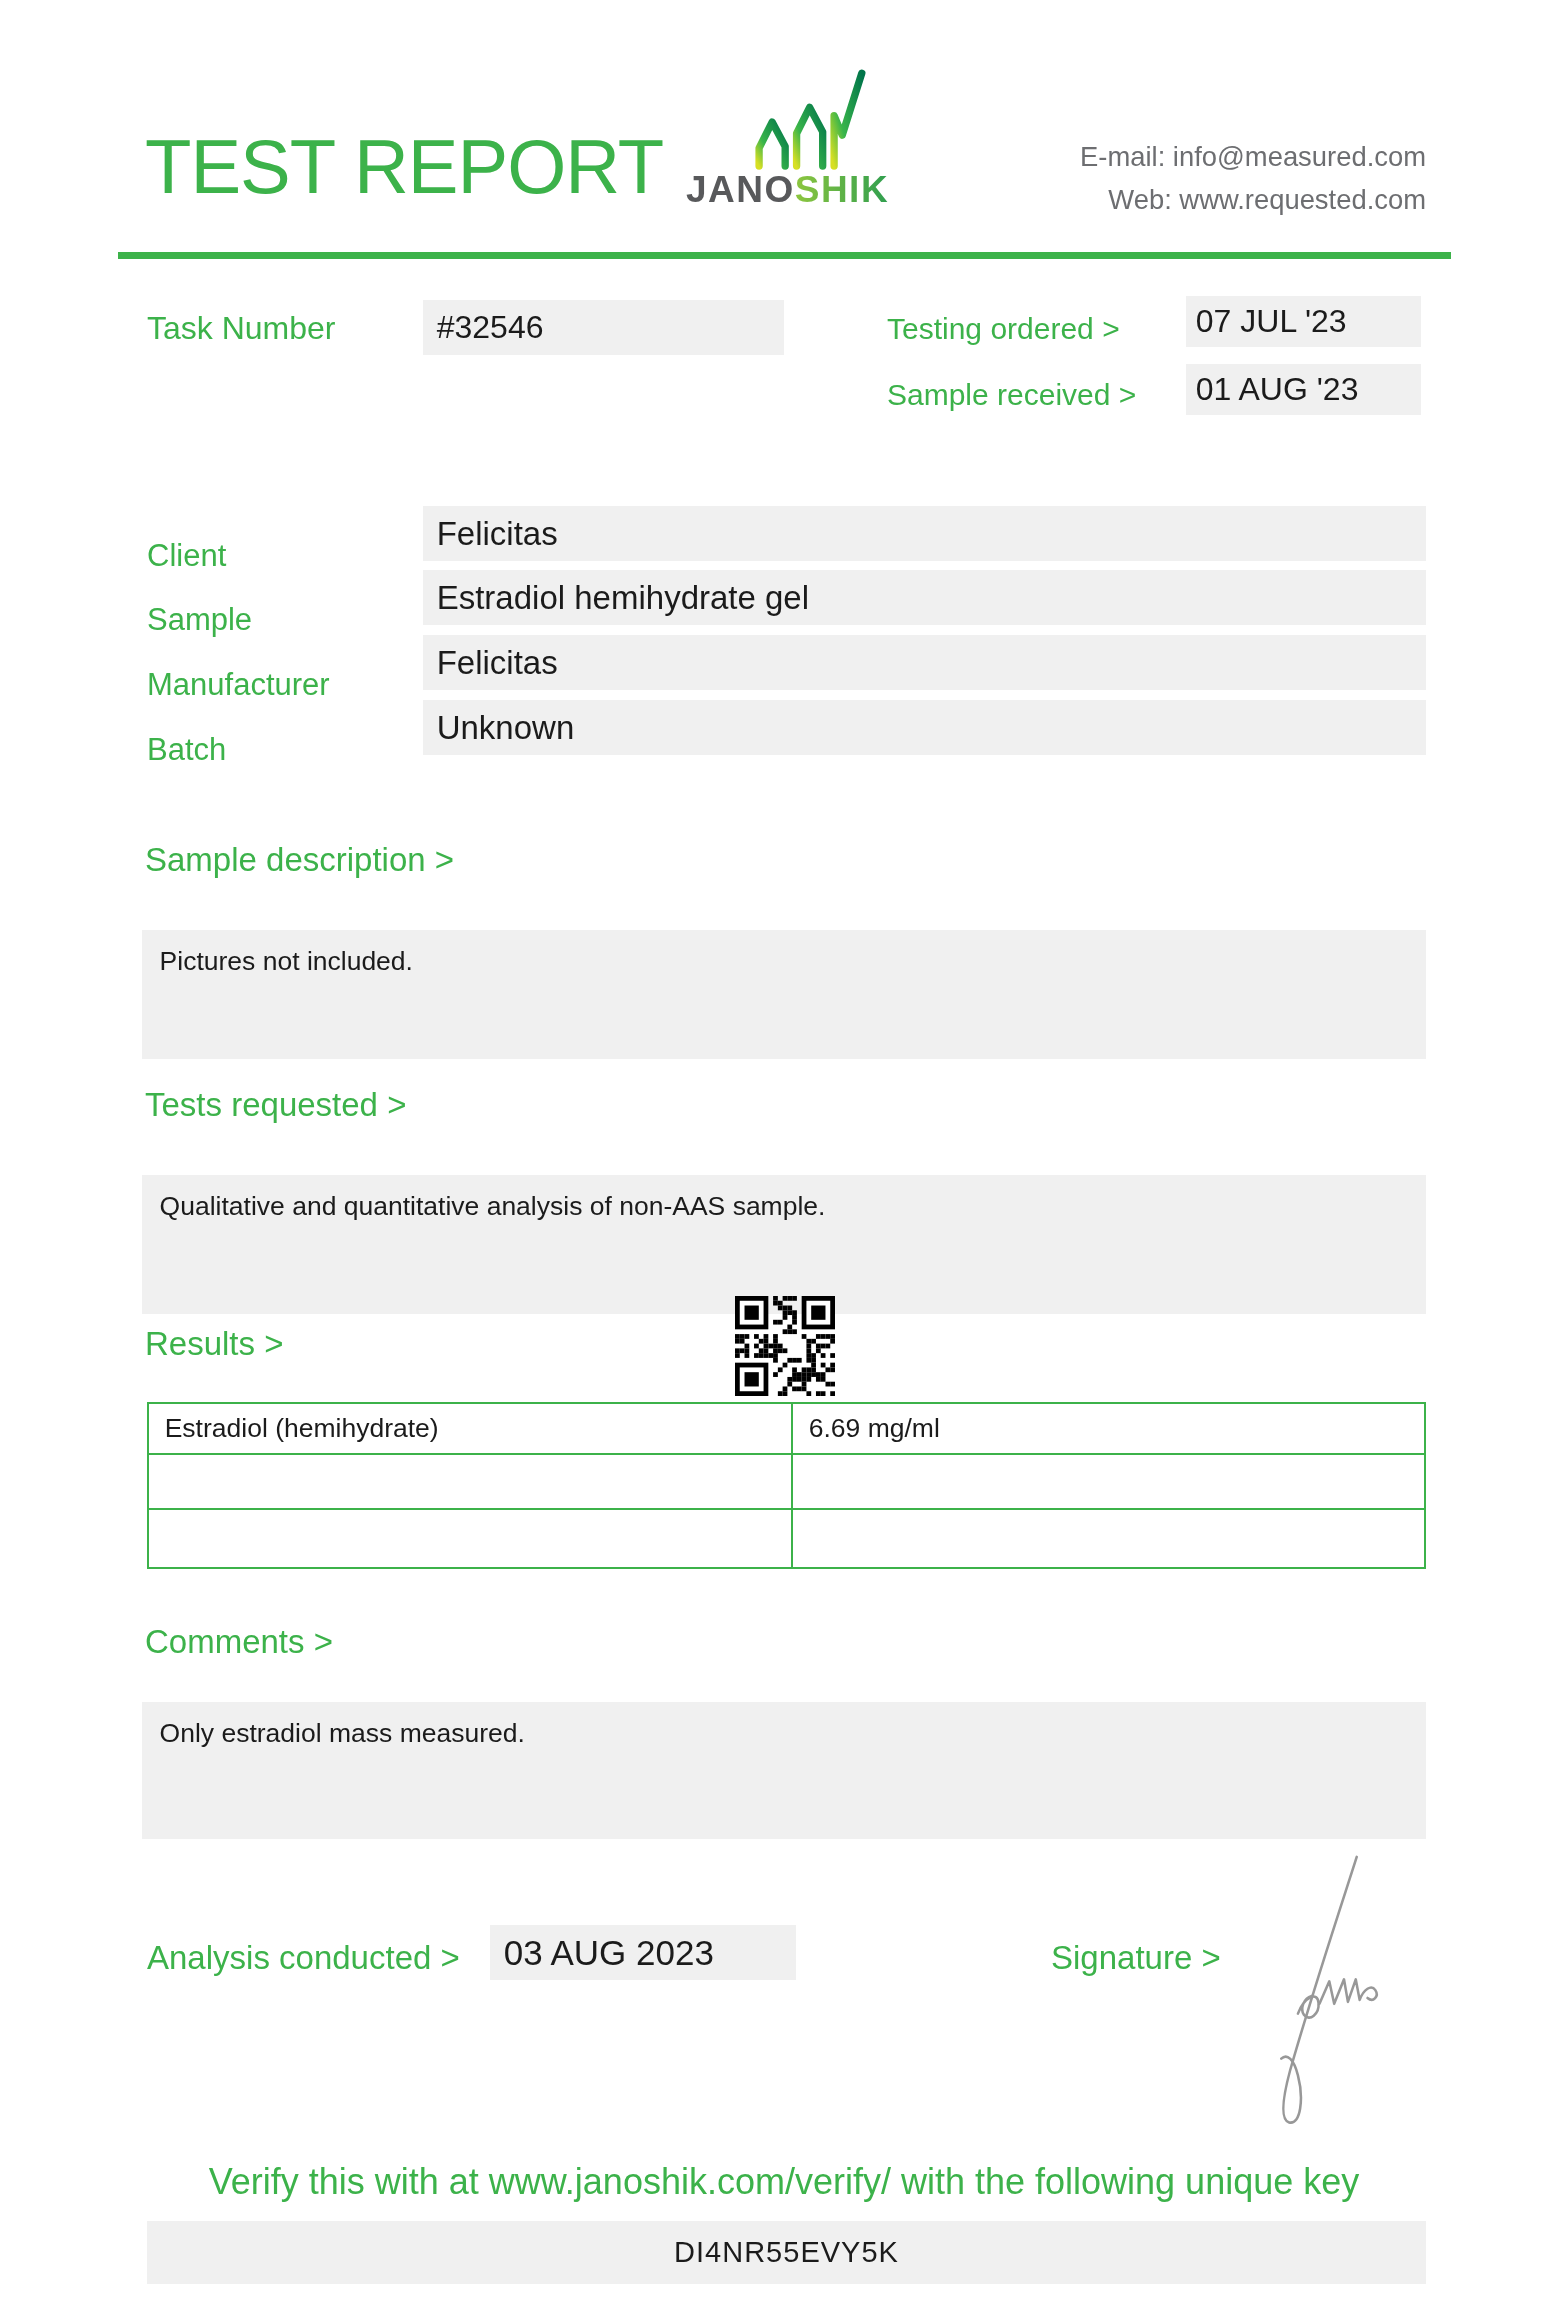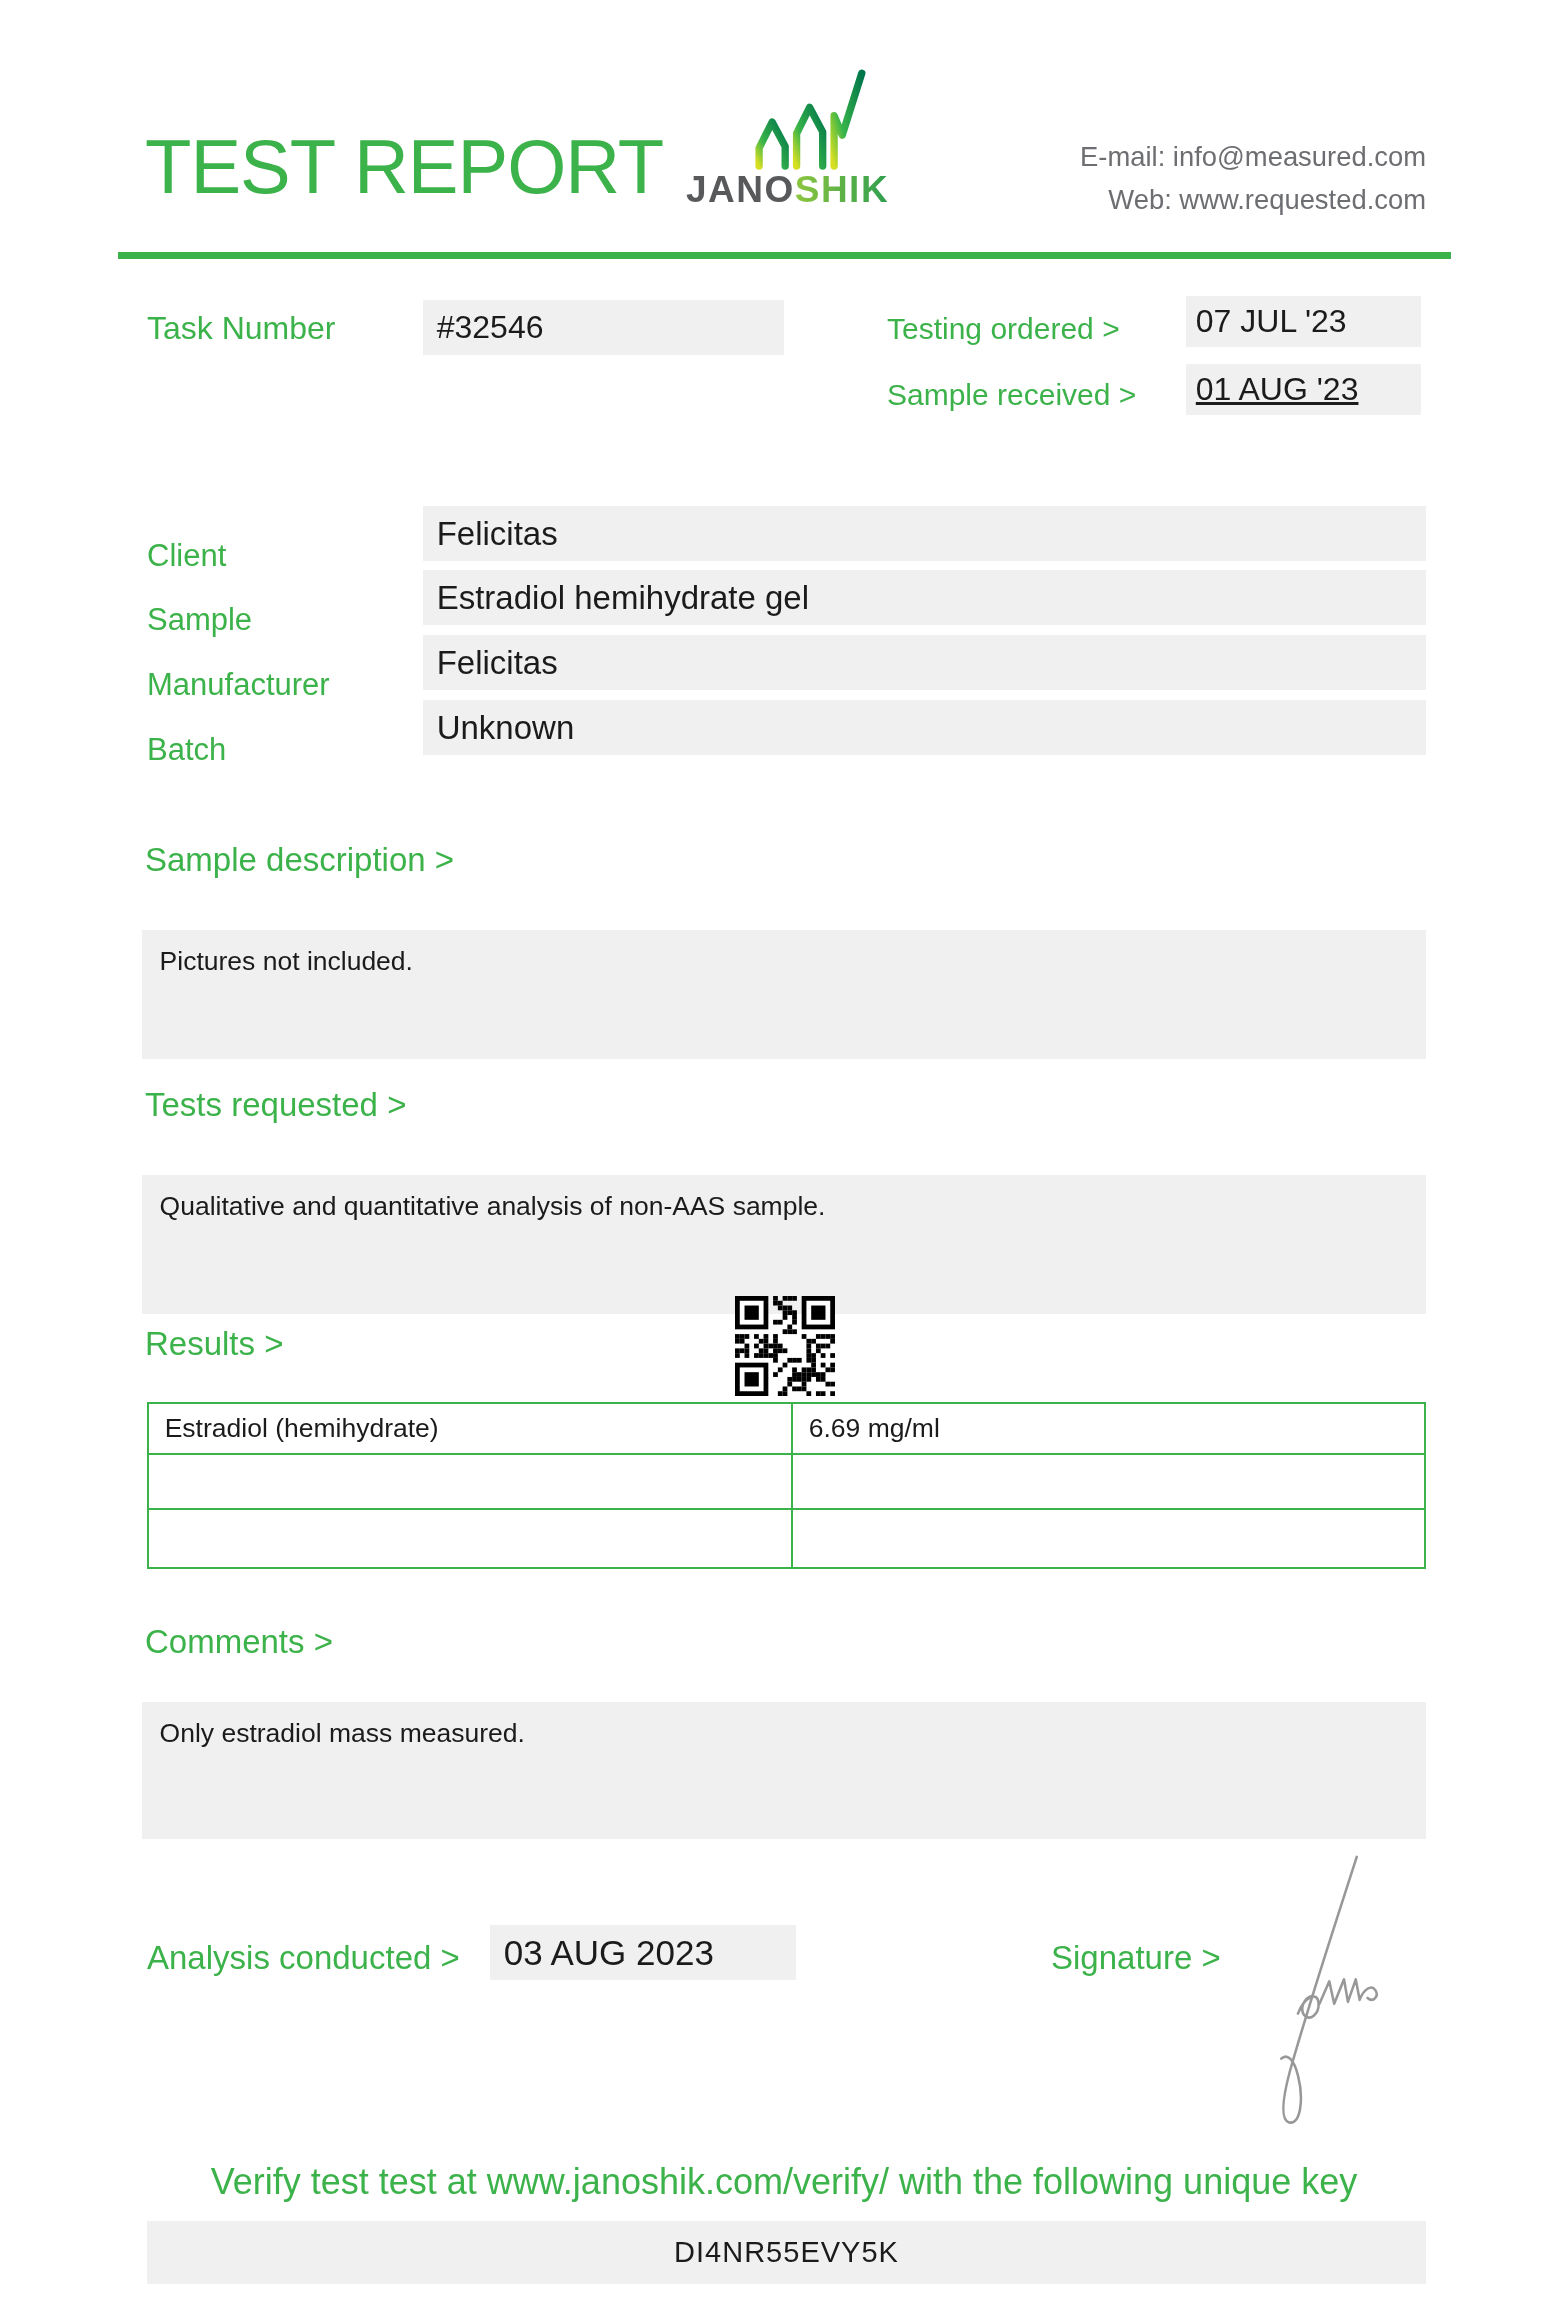--- a/index.html
+++ b/index.html
@@ -29,21 +29,21 @@
 
   .glabel{color:var(--green);white-space:nowrap;}
   .gbox{background:var(--box-gray);}
 
   .task-label{left:147px;top:310px;font-size:32px;}
   .task-box{left:423px;top:300px;width:361px;height:55px;font-size:32px;line-height:55px;padding-left:13.7px;}
 
   .ordered-label{left:887px;top:312px;font-size:30px;}
   .ordered-box{left:1186px;top:296px;width:235px;height:51px;font-size:32px;line-height:51px;padding-left:9.8px;}
   .received-label{left:887px;top:378px;font-size:30px;}
-  .received-box{left:1186px;top:364px;width:235px;height:51px;font-size:32px;line-height:51px;padding-left:9.8px;text-decoration:underline;}
+  .received-box{left:1186px;top:364px;width:235px;height:51px;font-size:32px;line-height:51px;padding-left:9.8px;}
 
   .info-label{left:147px;font-size:31px;margin-top:20px;}
   .info-box{left:423px;width:1003px;height:55px;font-size:33px;line-height:55px;padding-left:13.7px;}
 
   .sec-heading{left:145px;font-size:33px;}
   .sec-box{left:142px;width:1284px;padding:13.7px 17.6px;font-size:26.5px;line-height:35px;margin-top:20px;}
 
   .qr{left:735px;top:1296px;width:100px;height:100px;}
 
   .results-table{left:147px;top:1402px;width:1279px;border:2.9px solid var(--green);}
@@ -277,17 +277,17 @@
 
   <div class="abs glabel signature-label">Signature &gt;</div>
   <svg class="abs signature-svg" viewBox="0 0 155 300" aria-hidden="true">
     <g fill="none" stroke="#989898" stroke-width="2.6" stroke-linecap="round" stroke-linejoin="round">
       <path d="M116 8 C104 46 72 142 48 226 C41 252 37 276 47 279 C59 282 62 254 56 231 C52 215 45 208 39 214"></path>
       <path d="M56 168 C63 150 76 145 77 157 C78 168 68 177 62 169 C58 163 62 152 70 150"></path>
       <path d="M78 158 L88 135 L93 158 L103 133 L107 156 L115 133 L119 154 C123 143 131 138 135 144 C139 150 133 157 127 152"></path>
     </g>
   </svg>
 
-  <div class="abs glabel verify">Verify test test at www.janoshik.com/verify/ with the following unique key</div>
+  <div class="abs glabel verify">Verify this with at www.janoshik.com/verify/ with the following unique key</div>
   <div class="abs gbox key-box">DI4NR55EVY5K</div>
 
 </div>
 
 
 </body></html>

